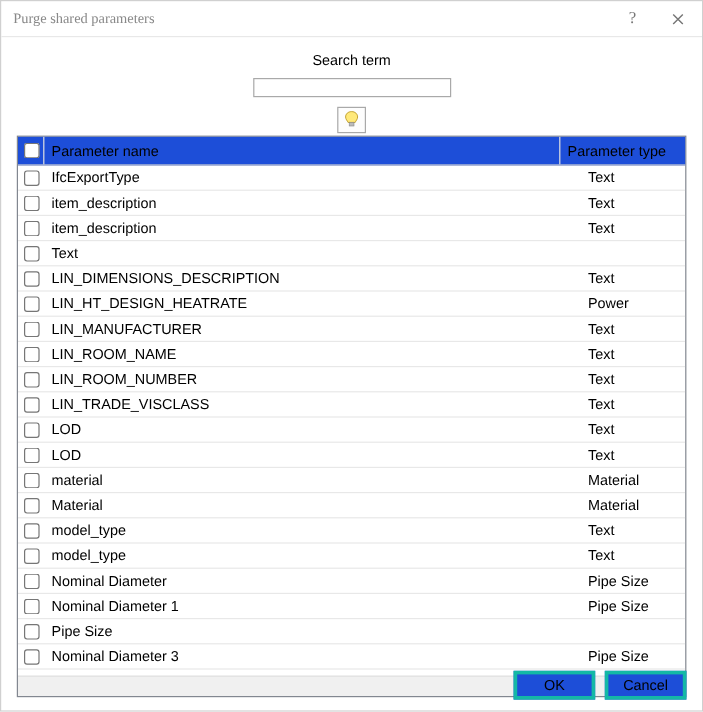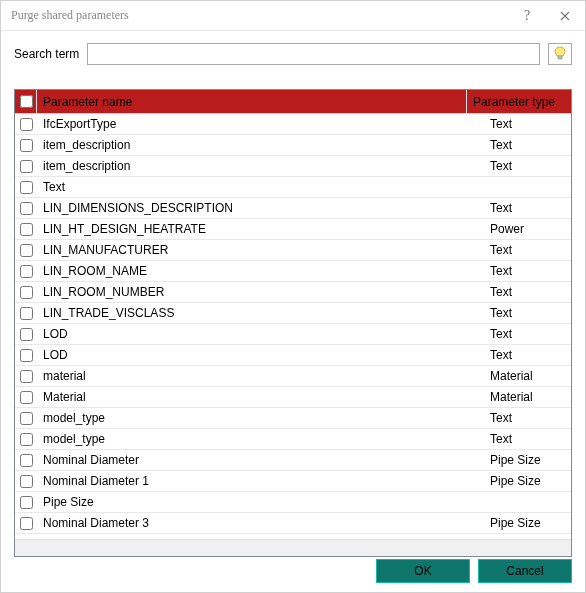--- a/index.html
+++ b/index.html
@@ -35,21 +35,22 @@
   }
   .titlebar .win-btn.help { width: 36px; font-size: 14px; }
   .titlebar .win-btn.close svg { width: 10px; height: 10px; }
   .content {
     padding: 12px 13px 0 13px;
   }
   .search-row {
     display: flex;
     align-items: center;
     gap: 8px;
-    margin-bottom: 24px;
+    margin-bottom: 2px;
+    flex-direction: column;
   }
   .search-label { white-space: nowrap; }
   .search-input {
     flex: 1;
     height: 22px;
     border: 1px solid #a9a9a9;
     padding: 0 4px;
     font-family: inherit;
     font-size: 12px;
   }
@@ -65,21 +66,21 @@
   }
   .hint-btn svg { width: 12px; height: 16px; }
   .grid-wrap {
     border: 1px solid #828790;
     height: 468px;
     display: flex;
     flex-direction: column;
   }
   .grid-header {
     display: flex;
-    background: #b91c1c;
+    background: #1d4ed8;
     border-bottom: 1px solid #d0d0d0;
     height: 24px;
     align-items: stretch;
   }
   .hdr-cell {
     display: flex;
     align-items: center;
     padding: 0 6px;
     border-right: 1px solid #e0e0e0;
     color: #000;
@@ -127,24 +128,24 @@
     border-top: 1px solid #e0e0e0;
   }
   .footer {
     position: absolute;
     bottom: 10px;
     right: 14px;
     display: flex;
     gap: 8px;
   }
   .btn {
-    width: 94px;
+    width: 68px;
     height: 24px;
-    border: 1px solid #14b8a6;
-    background: #0f766e;
+    border: 3px solid #14b8a6;
+    background: #1d4ed8;
     font-family: inherit;
     font-size: 12px;
     cursor: pointer;
   }
 </style>
 </head>
 <body>
 
 <div class="titlebar">
   <span class="title">Purge shared parameters</span>

